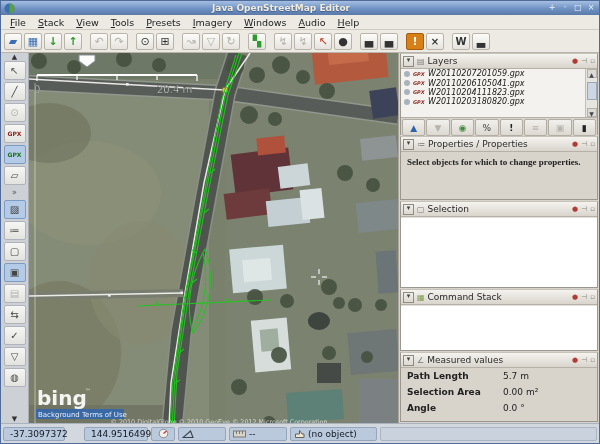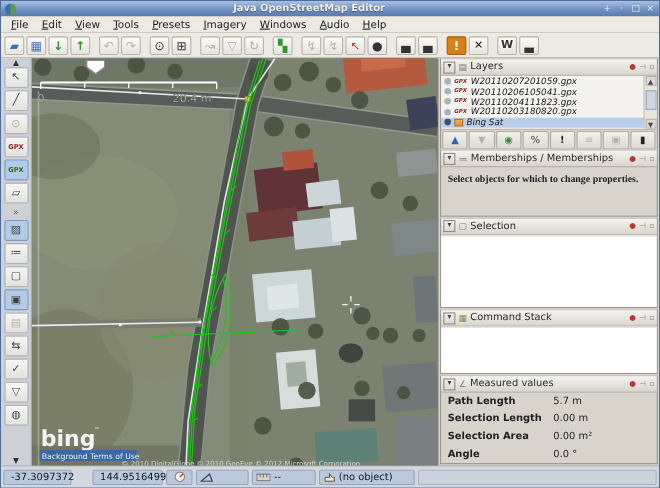--- a/index.html
+++ b/index.html
@@ -82,21 +82,21 @@
       </svg>
     <div class="title">Java OpenStreetMap Editor</div>
     <span class="winbtn">+</span>
     <span class="winbtn">·</span>
     <span class="winbtn">□</span>
     <span class="winbtn">×</span>
   </div>
 
   <div class="menubar">
     <span class="menu-item">File</span>
-    <span class="menu-item">Edit</span>
+    <span class="menu-item">Stack</span>
     <span class="menu-item">View</span>
     <span class="menu-item">Tools</span>
     <span class="menu-item">Presets</span>
     <span class="menu-item">Imagery</span>
     <span class="menu-item">Windows</span>
     <span class="menu-item">Audio</span>
     <span class="menu-item">Help</span>
   </div>
 
   <div class="toolbar">
@@ -312,25 +312,20 @@
           <div class="lrow">
             <span class="eye"></span>
             <span class="lgpx">GPX</span>
             <span class="lname">W20110204111823.gpx</span>
           </div>
           <div class="lrow">
             <span class="eye"></span>
             <span class="lgpx">GPX</span>
             <span class="lname">W20110203180820.gpx</span>
           </div>
-          <div class="lrow sel">
-            <span class="eye on"></span>
-            <span class="limg"></span>
-            <span class="lname">Bing Sat</span>
-          </div>
           <div class="vscroll">
             <span class="vbtn">▲</span>
             <span class="vthumb"></span>
             <span class="vfill"></span>
             <span class="vbtn">▼</span>
           </div>
         </div>
         <div class="ltoolbar">
           <span class="lbtn blue">▲</span>
           <span class="lbtn dis">▼</span>
@@ -340,21 +335,21 @@
           <span class="lbtn dis">≡</span>
           <span class="lbtn dis">▣</span>
           <span class="lbtn dark">▮</span>
         </div>
       </div>
 
       <div class="panel" style="height:64px;">
         <div class="phead">
           <span class="collapse">▾</span>
           <span class="picon">≔</span>
-          <span class="ptitle">Memberships / Memberships</span>
+          <span class="ptitle">Properties / Properties</span>
           <span class="hico red">●</span>
           <span class="hico">⊣</span>
           <span class="hico">▫</span>
         </div>
         <div class="pbody-gray">Select objects for which to change properties.</div>
       </div>
 
       <div class="panel" style="height:87px;">
         <div class="phead">
           <span class="collapse">▾</span>
@@ -386,24 +381,20 @@
           <span class="ptitle">Measured values</span>
           <span class="hico red">●</span>
           <span class="hico">⊣</span>
           <span class="hico">▫</span>
         </div>
         <div class="mrow">
           <span class="mlabel">Path Length</span>
           <span class="mvalue">5.7 m</span>
         </div>
         <div class="mrow">
-          <span class="mlabel">Selection Length</span>
-          <span class="mvalue">0.00 m</span>
-        </div>
-        <div class="mrow">
           <span class="mlabel">Selection Area</span>
           <span class="mvalue">0.00 m²</span>
         </div>
         <div class="mrow">
           <span class="mlabel">Angle</span>
           <span class="mvalue">0.0 °</span>
         </div>
       </div>
     </div>
   </div>

